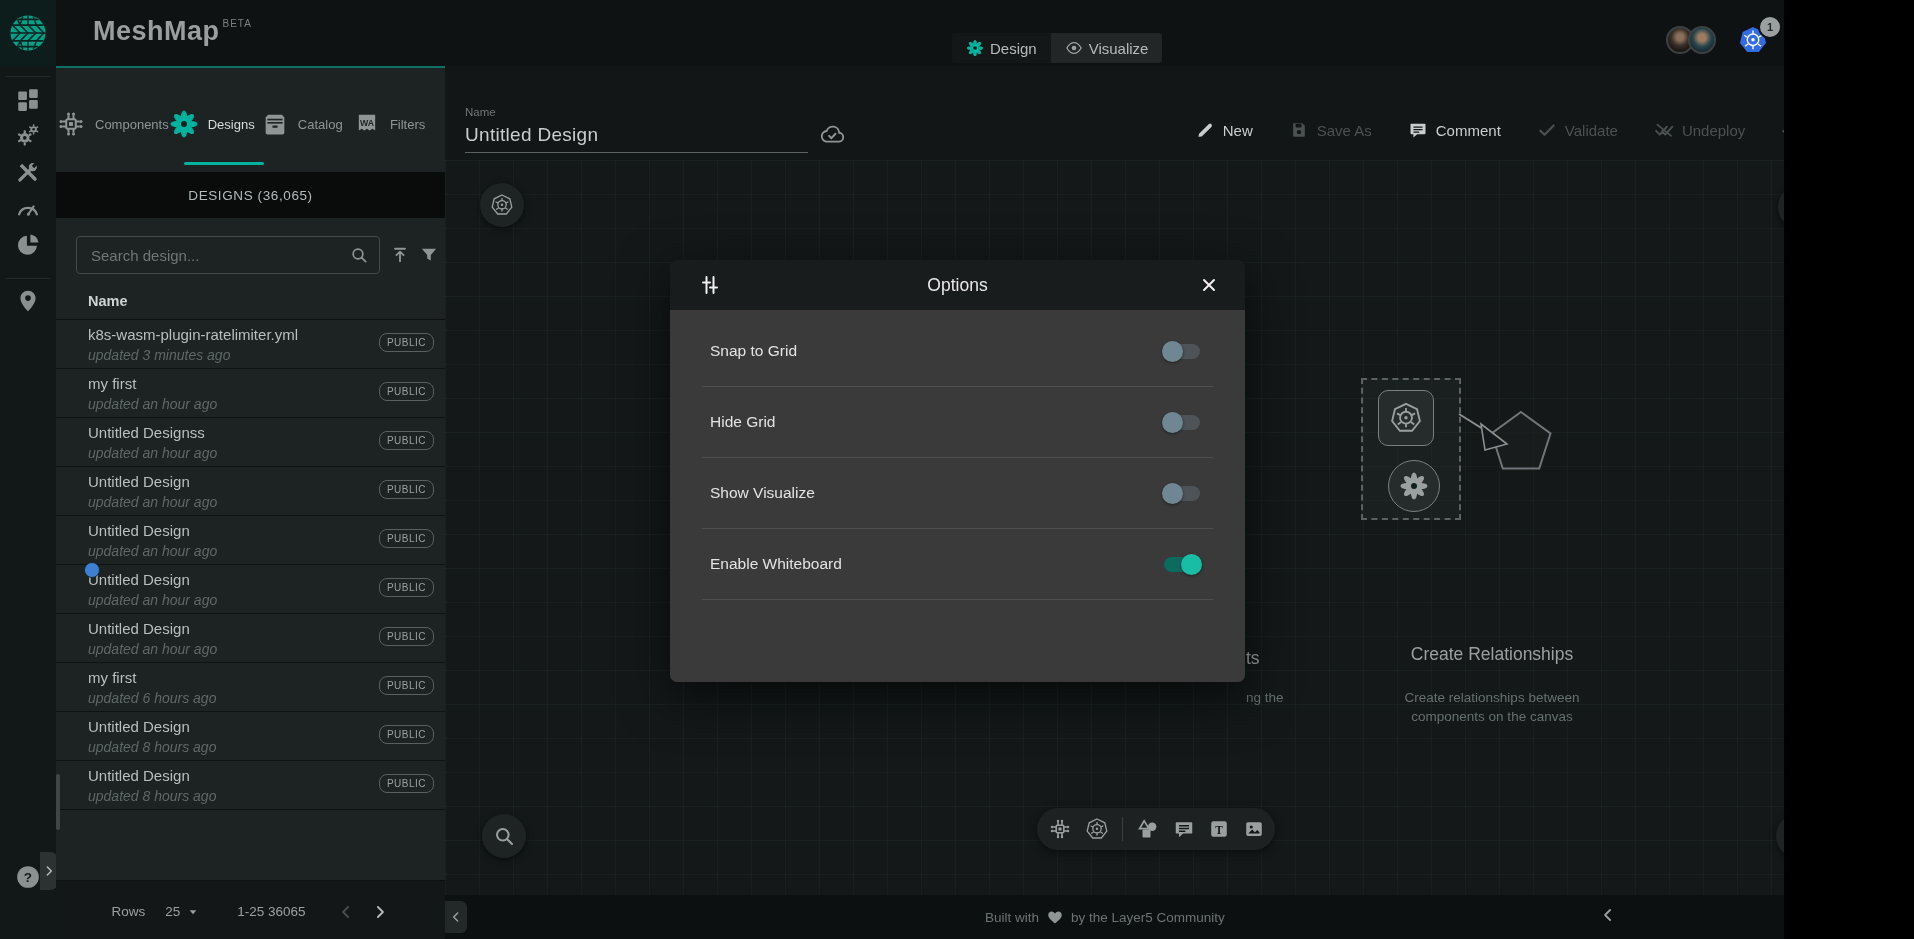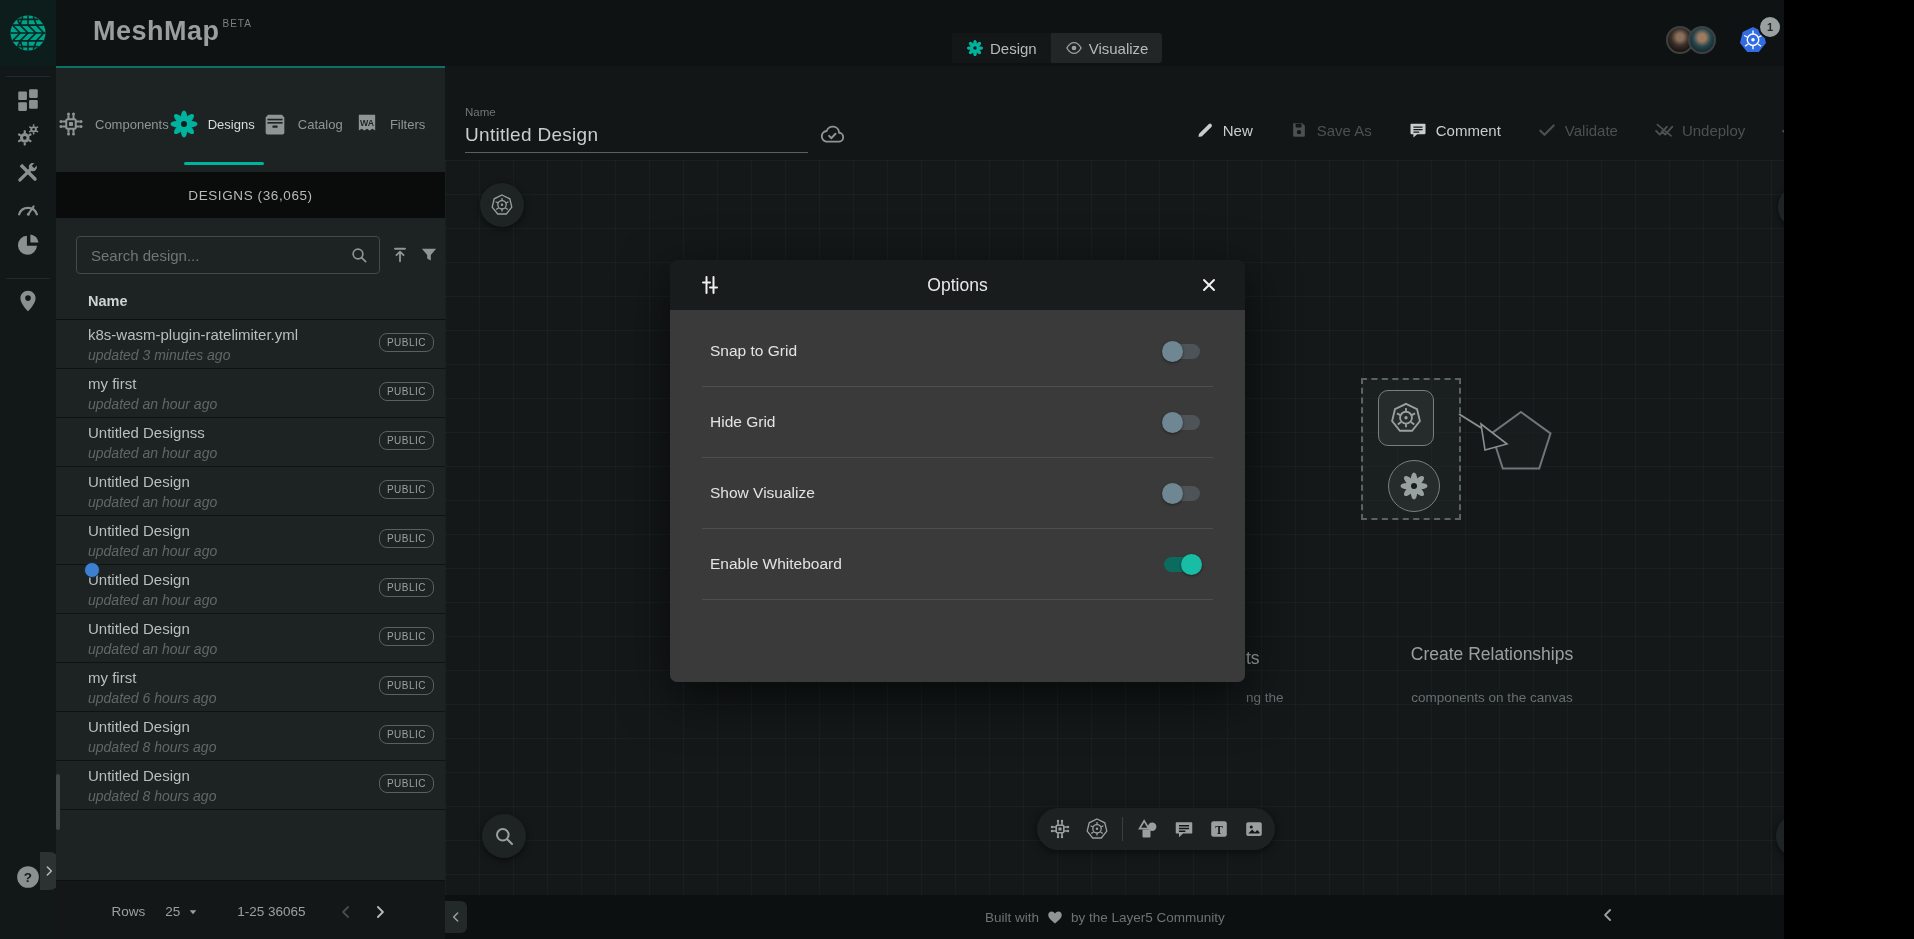--- a/index.html
+++ b/index.html
@@ -637,20 +637,21 @@
       <svg class="abs" style="left:1008px;top:222px" width="120" height="120" viewBox="0 0 120 120">
         <path d="M6 32 38 52" stroke="#8a9090" stroke-width="2" fill="none"></path>
         <polygon points="68,30 97.5,51.5 86.2,86.5 49.8,86.5 38.5,51.5" fill="rgba(27,31,31,.6)" stroke="#70757a" stroke-width="2"></polygon>
         <path d="M28 42 54 62 32 68 Z" fill="#15181a" stroke="#8a9090" stroke-width="1.6"></path>
       </svg>
 
       <div class="frag1">ts</div>
       <div class="frag2">ng the</div>
       <div class="rel-title">Create Relationships</div>
       <div class="rel-sub">
+        <div>Create relationships between</div>
         <div>components on the canvas</div>
       </div>
 
       <div class="dock">
         <span class="ic i24">
             <svg viewBox="0 0 24 24" fill="none" stroke="currentColor" stroke-width="1.6">
               <rect x="8.2" y="8.2" width="7.6" height="7.6" rx="1.2"></rect>
               <rect x="10.4" y="10.4" width="3.2" height="3.2" rx="0.6" fill="currentColor" stroke="none"></rect>
               <path d="M8.2 10H5M8.2 14H5M15.8 10H19M15.8 14H19M10 8.2V5M14 8.2V5M10 15.8V19M14 15.8V19"></path>
               <g fill="currentColor" stroke="none">

